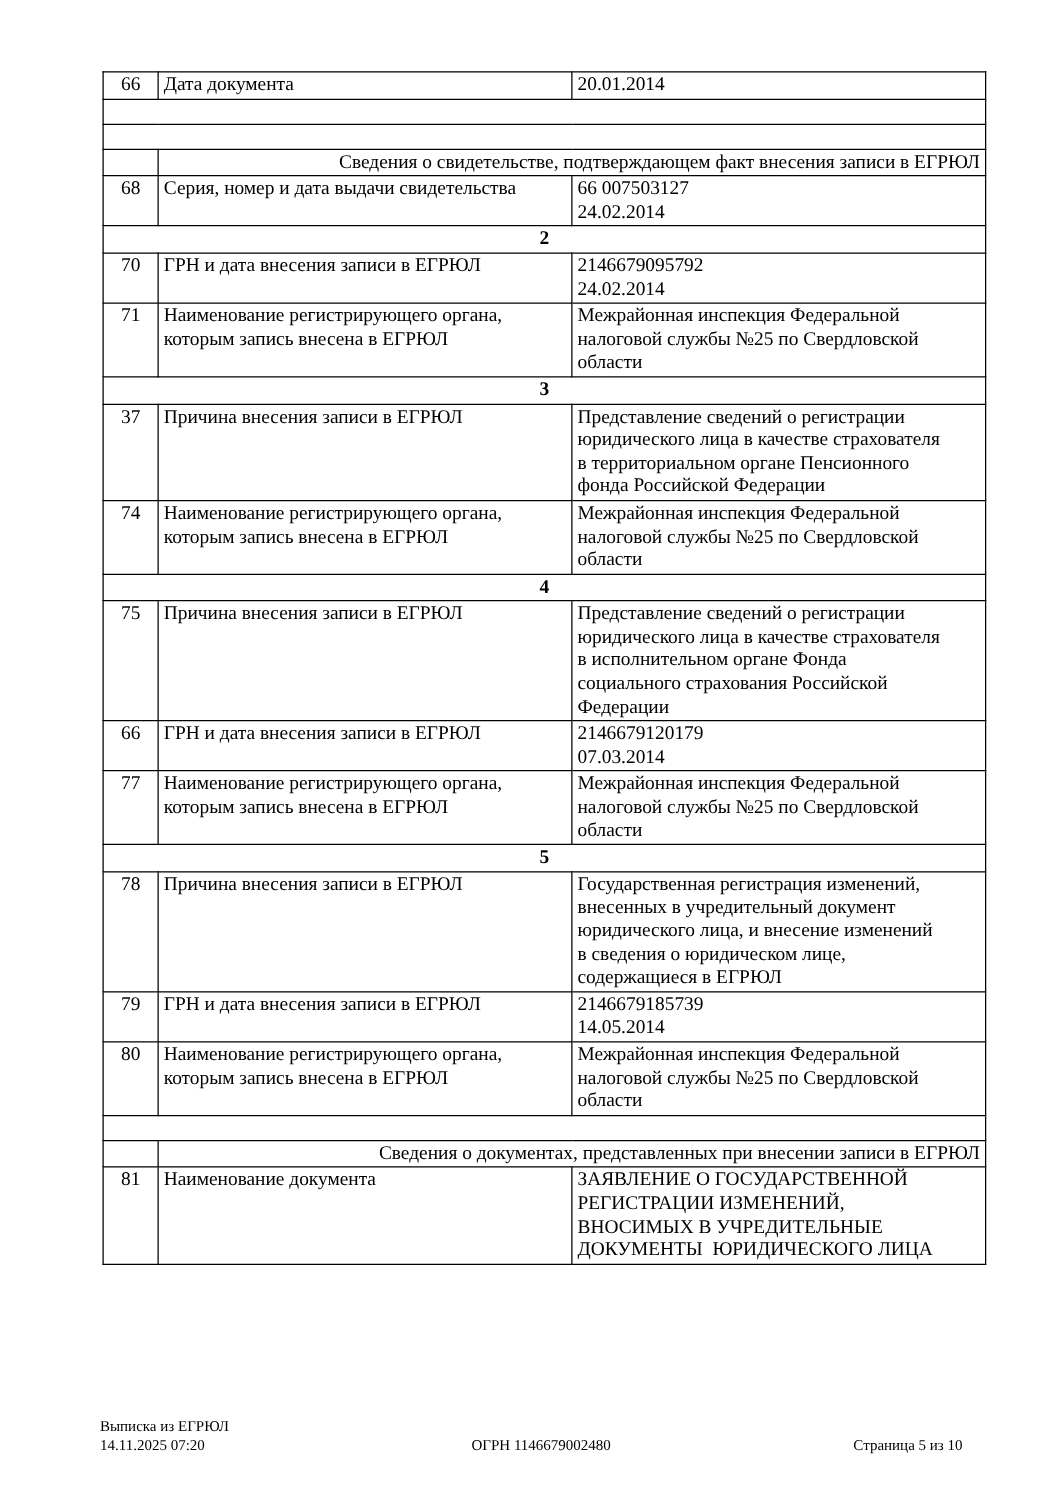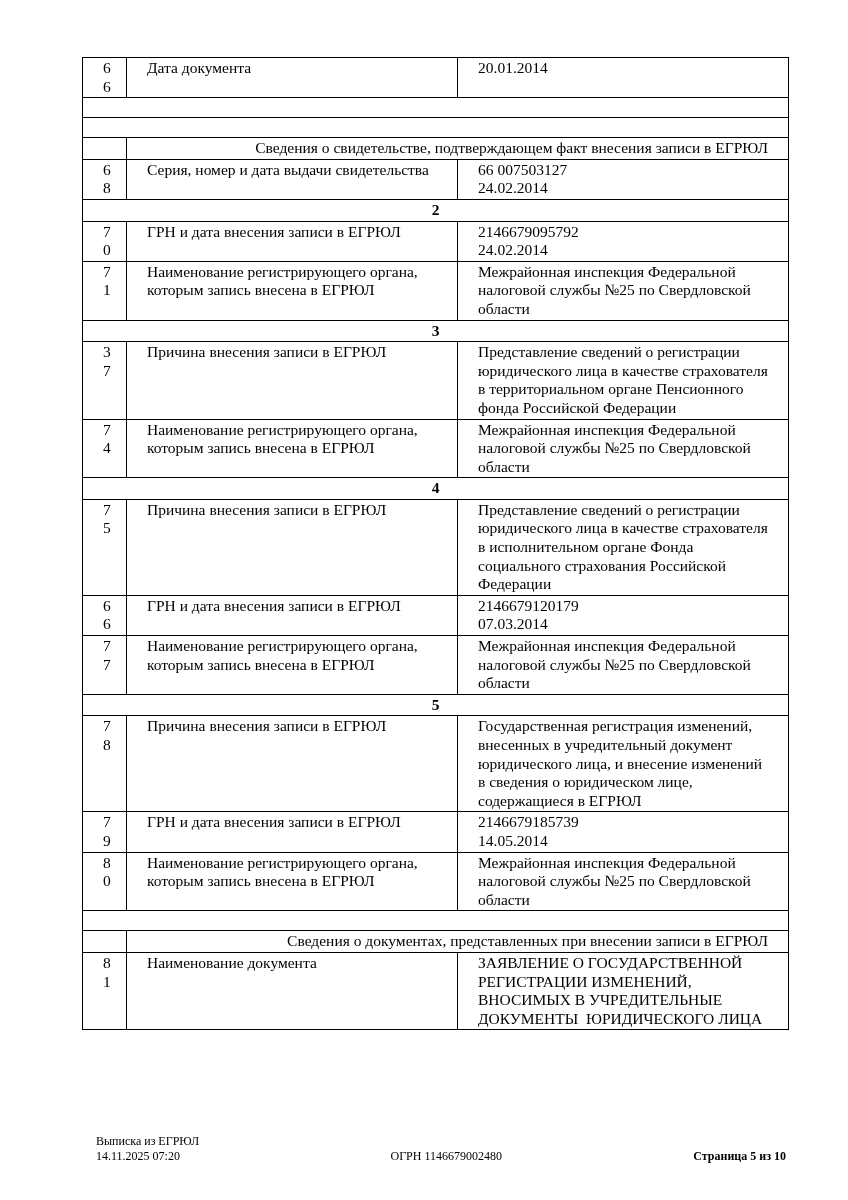--- a/index.html
+++ b/index.html
@@ -22,21 +22,21 @@
   }
   table.egrul {
     border-collapse: collapse;
     table-layout: fixed;
     width: 706px;
   }
   table.egrul td {
     border: 1px solid #000;
     font-size: 15.5px;
     line-height: 1.2;
-    padding: 1px 20px;
+    padding: 1px 4px;
     vertical-align: top;
     white-space: pre-wrap;
     word-wrap: break-word;
   }
   td.num {
     text-align: center;
   }
   td.section {
     text-align: right;
   }
@@ -45,32 +45,32 @@
   td.group {
     text-align: center;
     font-weight: bold;
   }
   tr.spacer td {
     height: 19px;
     padding: 0;
   }
   .footer {
     position: absolute;
-    left: 96px;
+    left: 80px;
     top: 1134px;
     width: 690px;
     display: flex;
     justify-content: space-between;
     align-items: flex-end;
     font-size: 12px;
     line-height: 1.25;
   }
   .footer .left { text-align: left; }
   .footer .center { text-align: right; }
-  .footer .right { text-align: right; font-weight: bold; }
+  .footer .right { text-align: right; }
 </style>
 </head>
 <body>
 
 <div class="sheet">
   <table class="egrul">
     <colgroup>
       <col style="width:44px">
       <col style="width:331px">
       <col style="width:331px">

